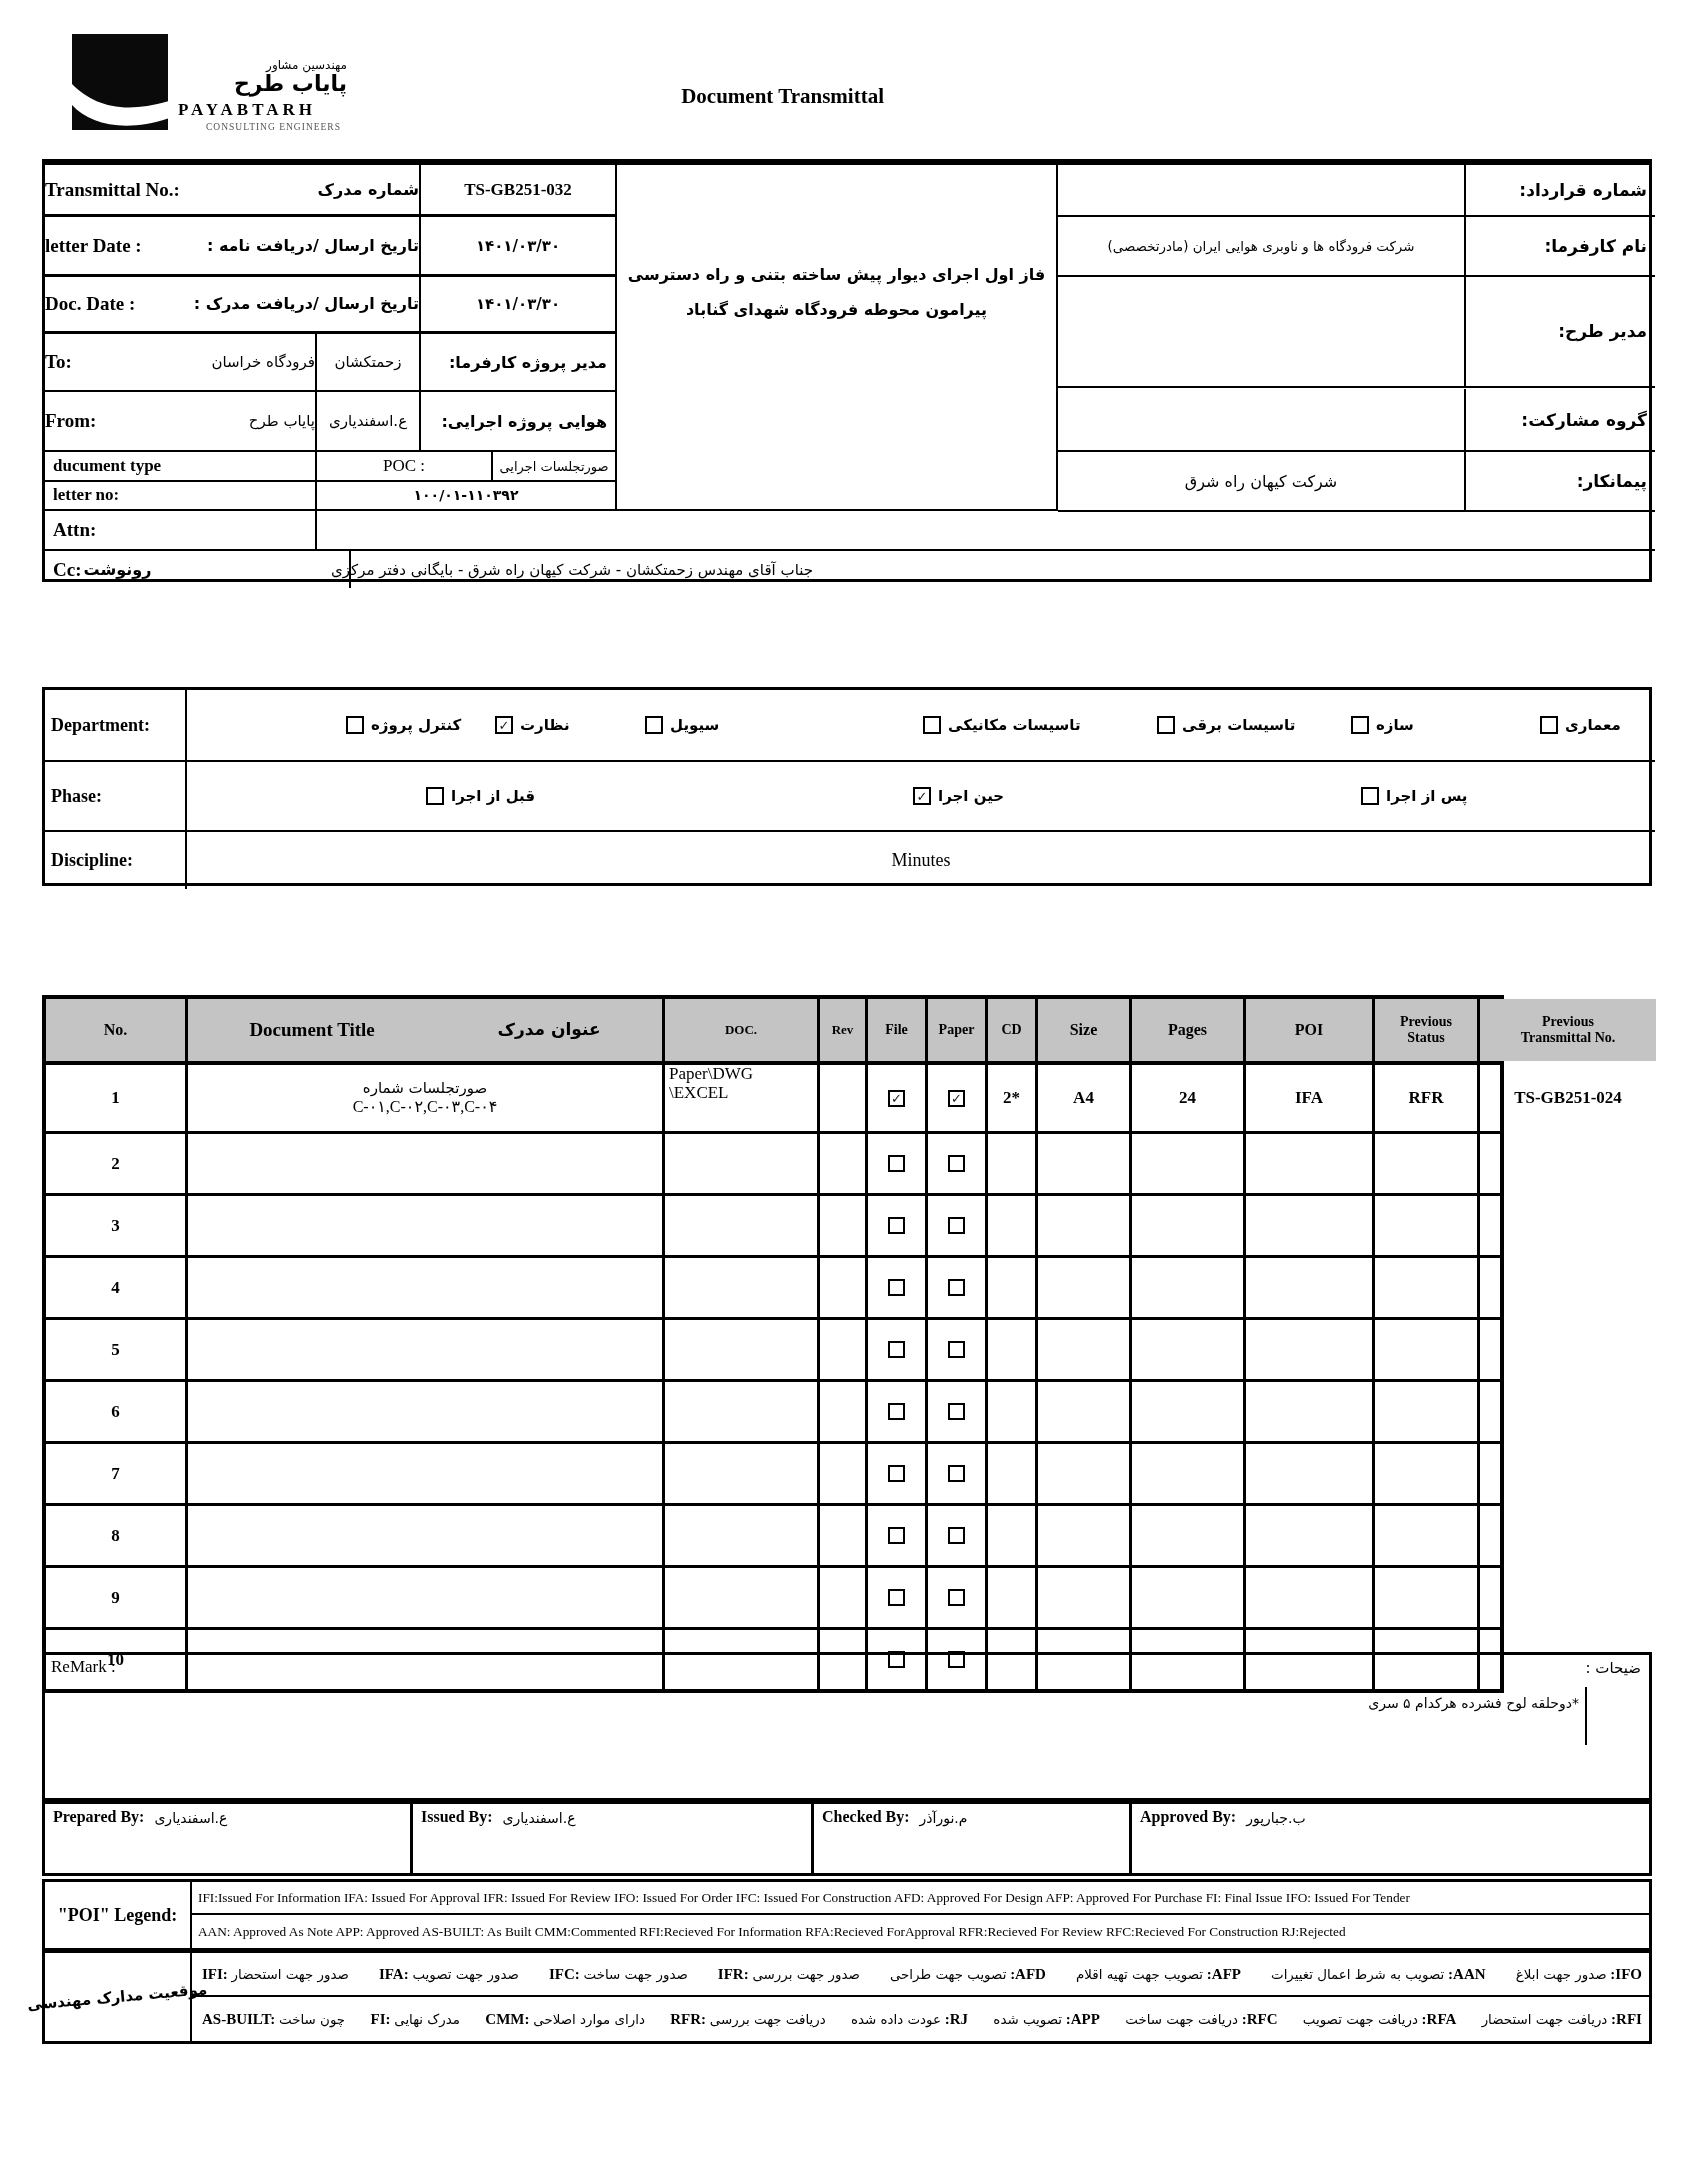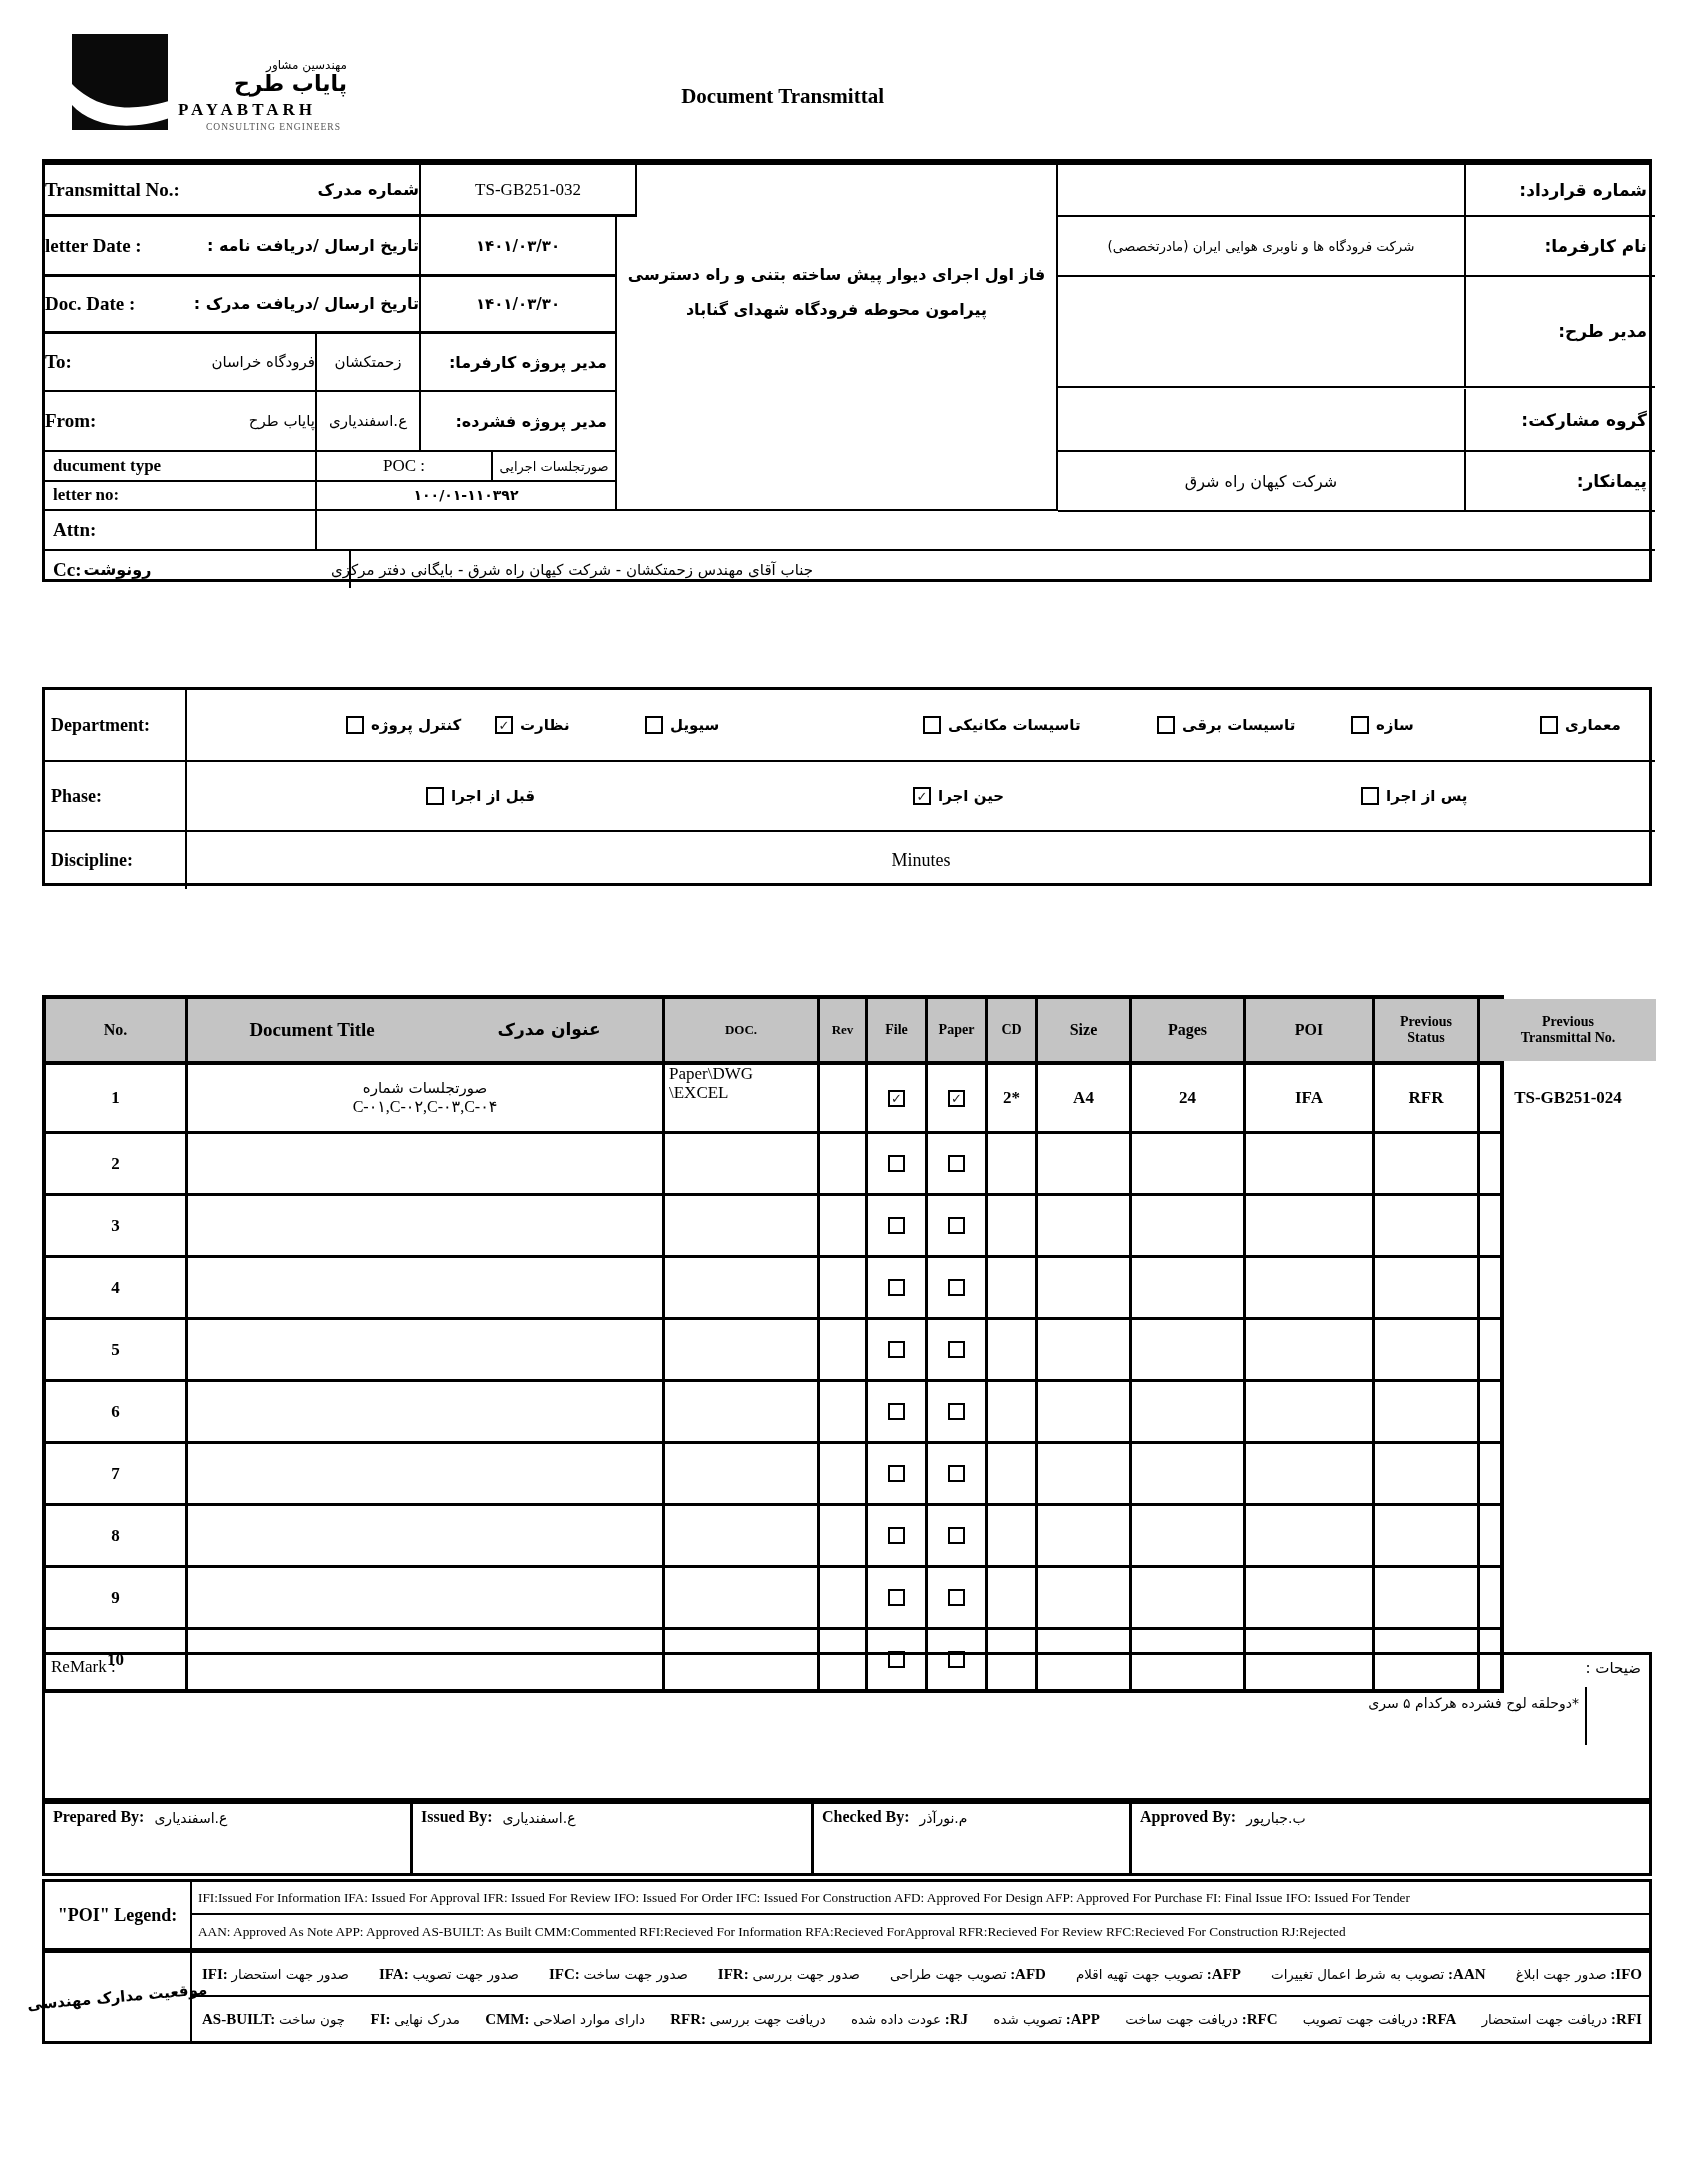--- a/index.html
+++ b/index.html
@@ -90,21 +90,21 @@
       <div class="b-sub">CONSULTING ENGINEERS</div>
     </div>
   </div>
   <div class="doc-title">Document Transmittal</div>
 
   <div class="abs t1">
     <div class="c flexbw thickB" style="left:0;top:0;width:376px;height:52px;">
       <span class="lab-en">Transmittal No.:</span>
       <span class="fa lab-fa" dir="rtl">شماره مدرک</span>
     </div>
-    <div class="c cen thickB val" style="left:376px;top:0;width:216px;height:52px;">TS-GB251-032</div>
+    <div class="c cen thickB val" style="left:376px;top:0;width:196px;height:52px;font-weight:bold;">TS-GB251-032</div>
 
     <div class="c flexbw thickB" style="left:0;top:52px;width:376px;height:60px;">
       <span class="lab-en">letter Date  :</span>
       <span class="fa lab-fa" dir="rtl">تاریخ ارسال /دریافت نامه  :</span>
     </div>
     <div class="c cen thickB fa faval digits" style="left:376px;top:52px;width:196px;height:60px;font-weight:bold;">۱۴۰۱/۰۳/۳۰</div>
 
     <div class="c flexbw thickB" style="left:0;top:111px;width:376px;height:58px;">
       <span class="lab-en">Doc. Date  :</span>
       <span class="fa lab-fa" dir="rtl">تاریخ ارسال /دریافت مدرک  :</span>
@@ -116,21 +116,21 @@
       <span class="fa faval" dir="rtl">فرودگاه خراسان</span>
     </div>
     <div class="c cen fa faval" style="left:272px;top:169px;width:104px;height:58px;">زحمتکشان</div>
     <div class="c fa rtl-lab" style="left:376px;top:169px;width:196px;height:58px;font-size:16px;">مدیر پروژه کارفرما:</div>
 
     <div class="c flexbw" style="left:0;top:227px;width:272px;height:60px;">
       <span class="lab-en">From:</span>
       <span class="fa faval" dir="rtl">پایاب طرح</span>
     </div>
     <div class="c cen fa faval" style="left:272px;top:227px;width:104px;height:60px;">ع.اسفندیاری</div>
-    <div class="c fa rtl-lab" style="left:376px;top:227px;width:196px;height:60px;font-size:16px;">مدیر پروژه فشرده:</div>
+    <div class="c fa rtl-lab" style="left:376px;top:227px;width:196px;height:60px;font-size:16px;">هوایی پروژه اجرایی:</div>
 
     <div class="c" style="left:0;top:287px;width:272px;height:30px;display:flex;align-items:center;padding-left:8px;">
       <span class="lab-en" style="font-size:17px;">ducument type</span>
     </div>
     <div class="c cen val" style="left:272px;top:287px;width:176px;height:30px;">POC   :</div>
     <div class="c cen fa" style="left:448px;top:287px;width:124px;height:30px;font-size:13px;direction:rtl;">صورتجلسات اجرایی</div>
 
     <div class="c" style="left:0;top:316px;width:272px;height:30px;display:flex;align-items:center;padding-left:8px;">
       <span class="lab-en" style="font-size:17px;">letter no:</span>
     </div>

